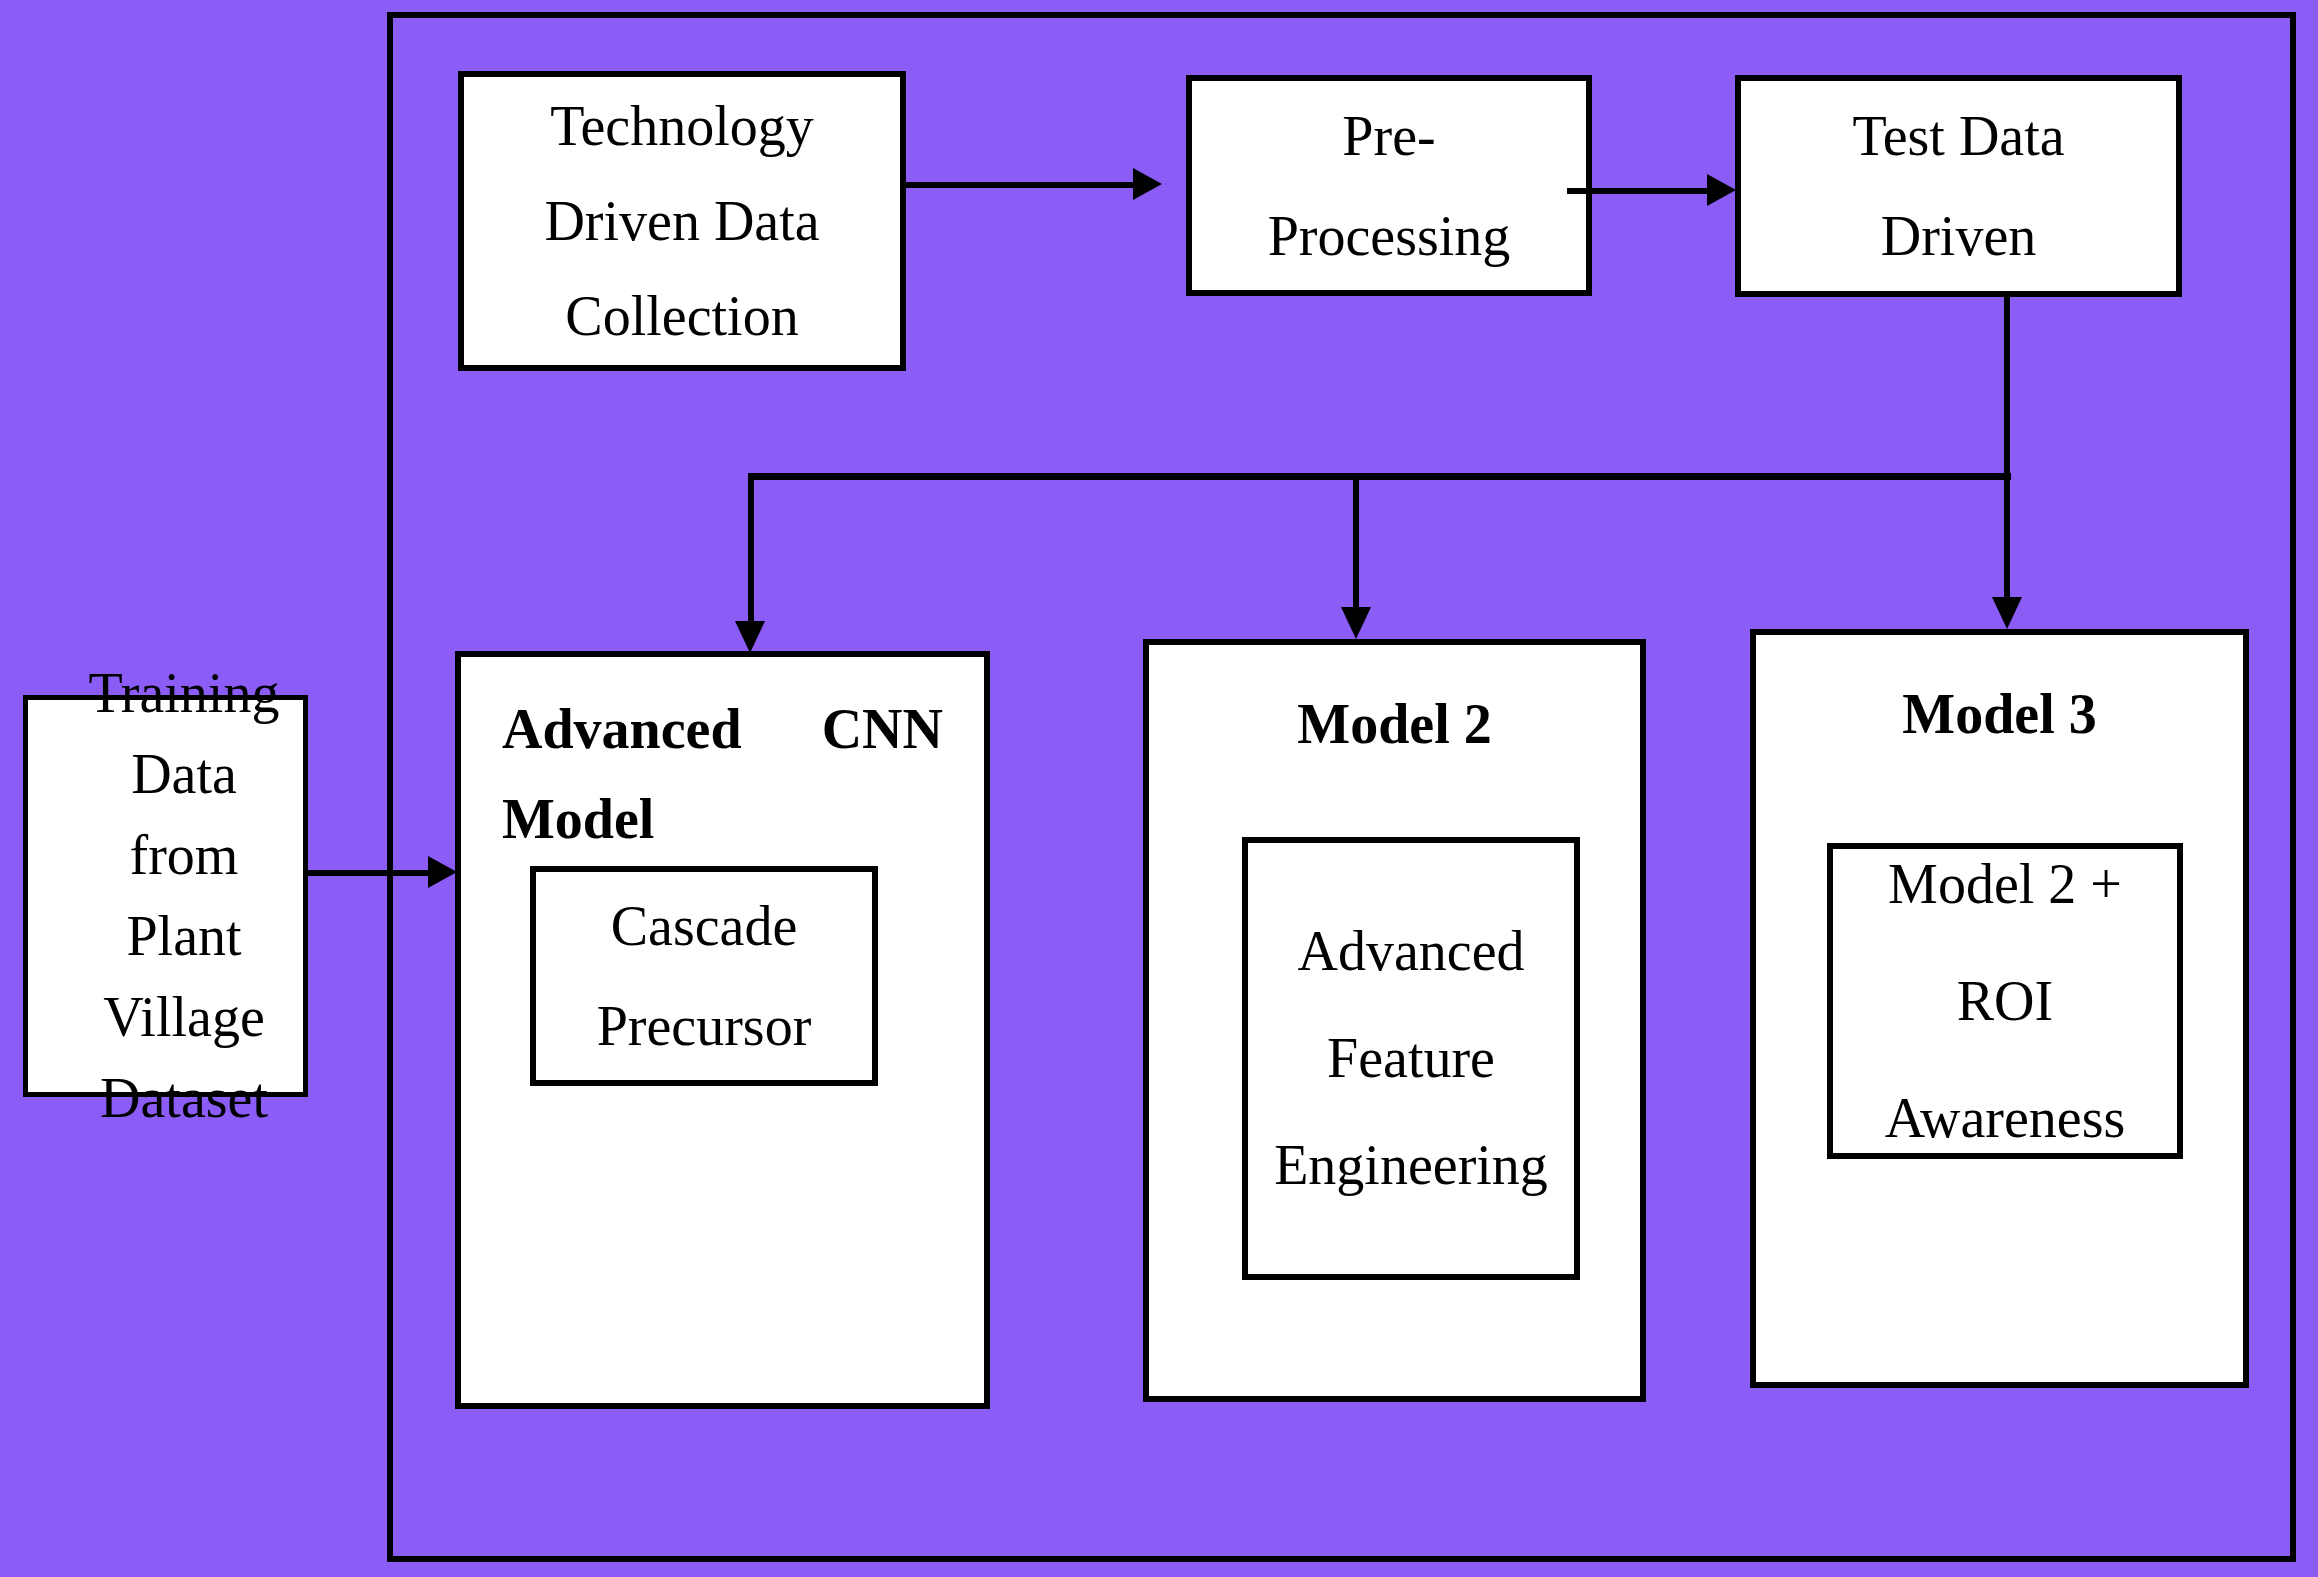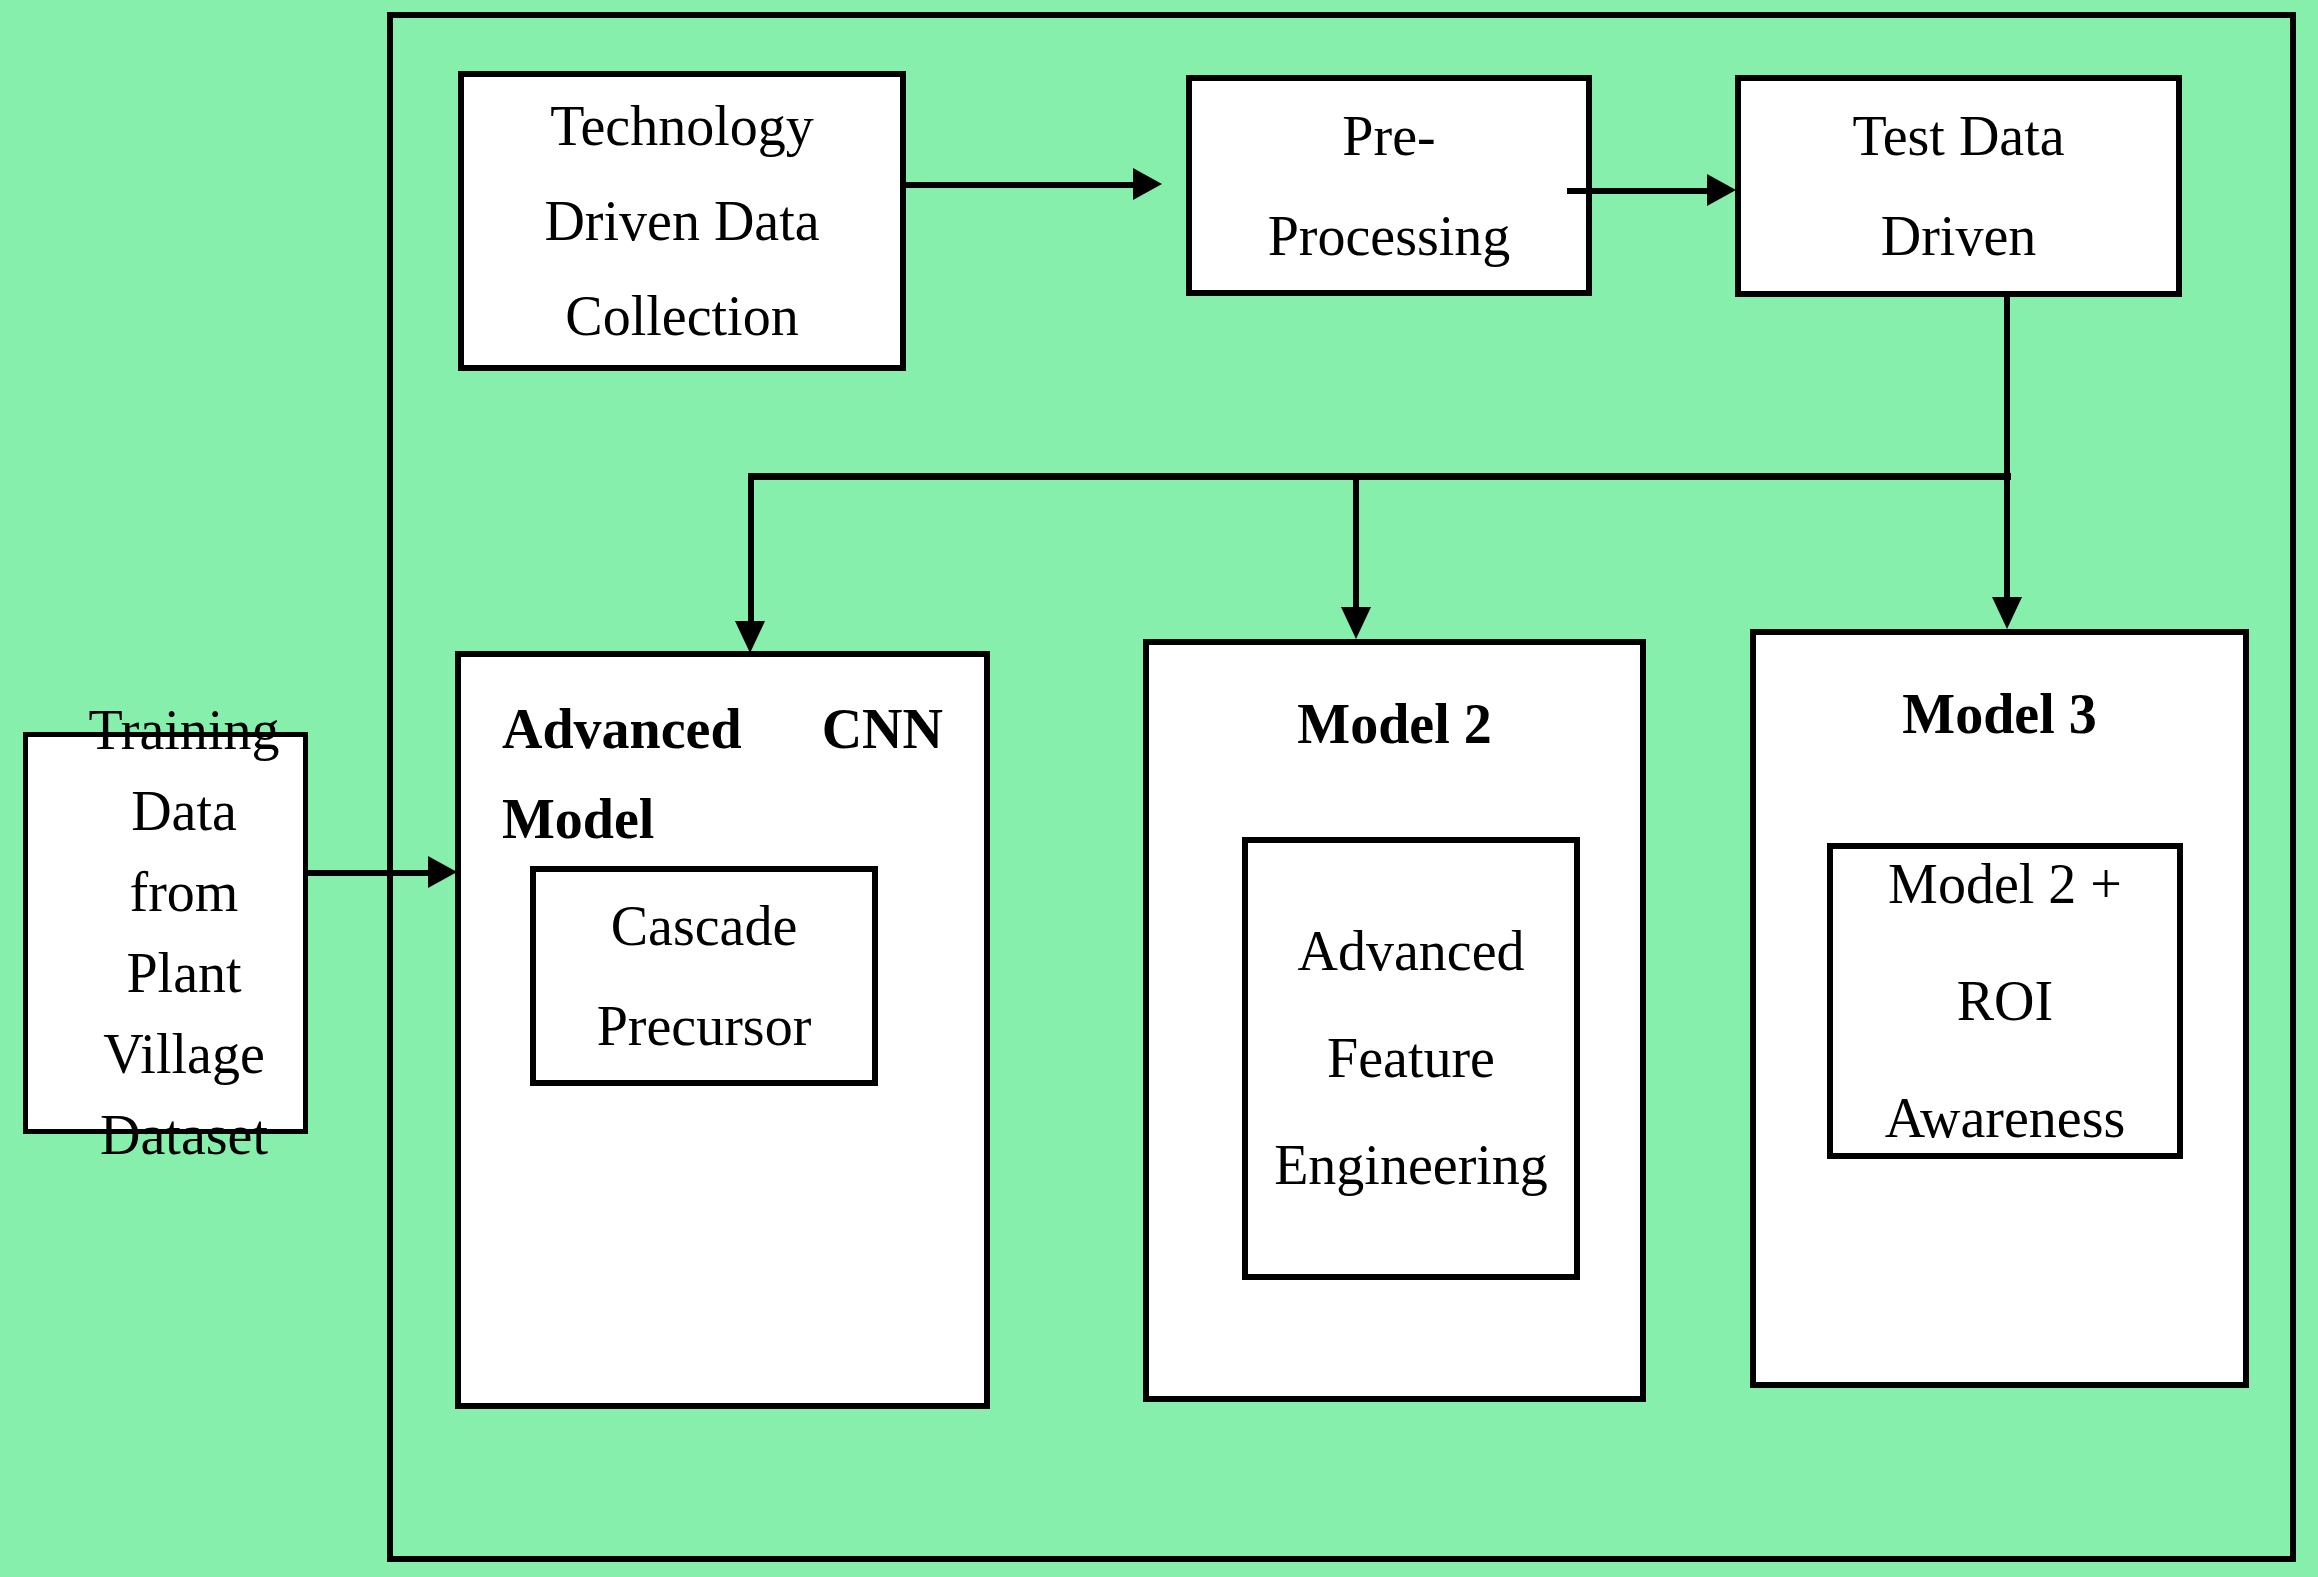--- a/index.html
+++ b/index.html
@@ -1,38 +1,38 @@
 <!DOCTYPE html>
 <html style="font-size:10.7px"><head>
 <meta charset="utf-8">
 <style>
   html,body{margin:0;padding:0;background:#ffffff;}
   body{width:2319px;height:1577px;position:relative;font-family:"Liberation Serif", serif;color:#000;}
-  .canvas{position:absolute;left:0;top:0;width:2319px;height:1577px;background:#86efac;overflow:hidden;}
+  .canvas{position:absolute;left:0;top:0;width:2319px;height:1577px;background:#8b5cf6;overflow:hidden;}
 
   
   .frame{position:absolute;border:6px solid #000;box-sizing:border-box;background:transparent;}
 
   
   .txtbox{position:absolute;border:6px solid #000;box-sizing:border-box;background:#fff;
           display:flex;flex-direction:column;align-items:center;justify-content:center;
           text-align:center;font-size:56px;}
   .ln{display:block;white-space:nowrap;}
 
   
   .hline,.vline{position:absolute;background:#000;}
   .ah-right{position:absolute;width:0;height:0;border-top:16px solid transparent;
             border-bottom:16px solid transparent;border-left:29px solid #000;}
   .ah-down{position:absolute;width:0;height:0;border-left:15.4px solid transparent;
            border-right:15.4px solid transparent;border-top:32px solid #000;}
 
   
   .outer{left:387px;top:12px;width:1909px;height:1550px;}
 
-  .training{left:23px;top:732px;width:285px;height:402px;border-width:5.3px;line-height:81px;padding-left:37px;}
+  .training{left:23px;top:695px;width:285px;height:402px;border-width:5.3px;line-height:81px;padding-left:37px;}
   .tech{left:458px;top:71px;width:448px;height:300px;line-height:95px;}
   .pre{left:1186px;top:75px;width:406px;height:221px;line-height:100px;}
   .test{left:1735px;top:75px;width:447px;height:222px;line-height:100px;}
 
   .arrow1-line{left:906px;top:182px;width:228px;height:6px;}
   .arrow1-head{left:1133px;top:168px;}
   .arrow2-line{left:1567px;top:188px;width:140px;height:6px;}
   .arrow2-head{left:1707px;top:174px;}
   .train-arrow-line{left:308px;top:870px;width:121px;height:6px;}
   .train-arrow-head{left:428px;top:856px;}

